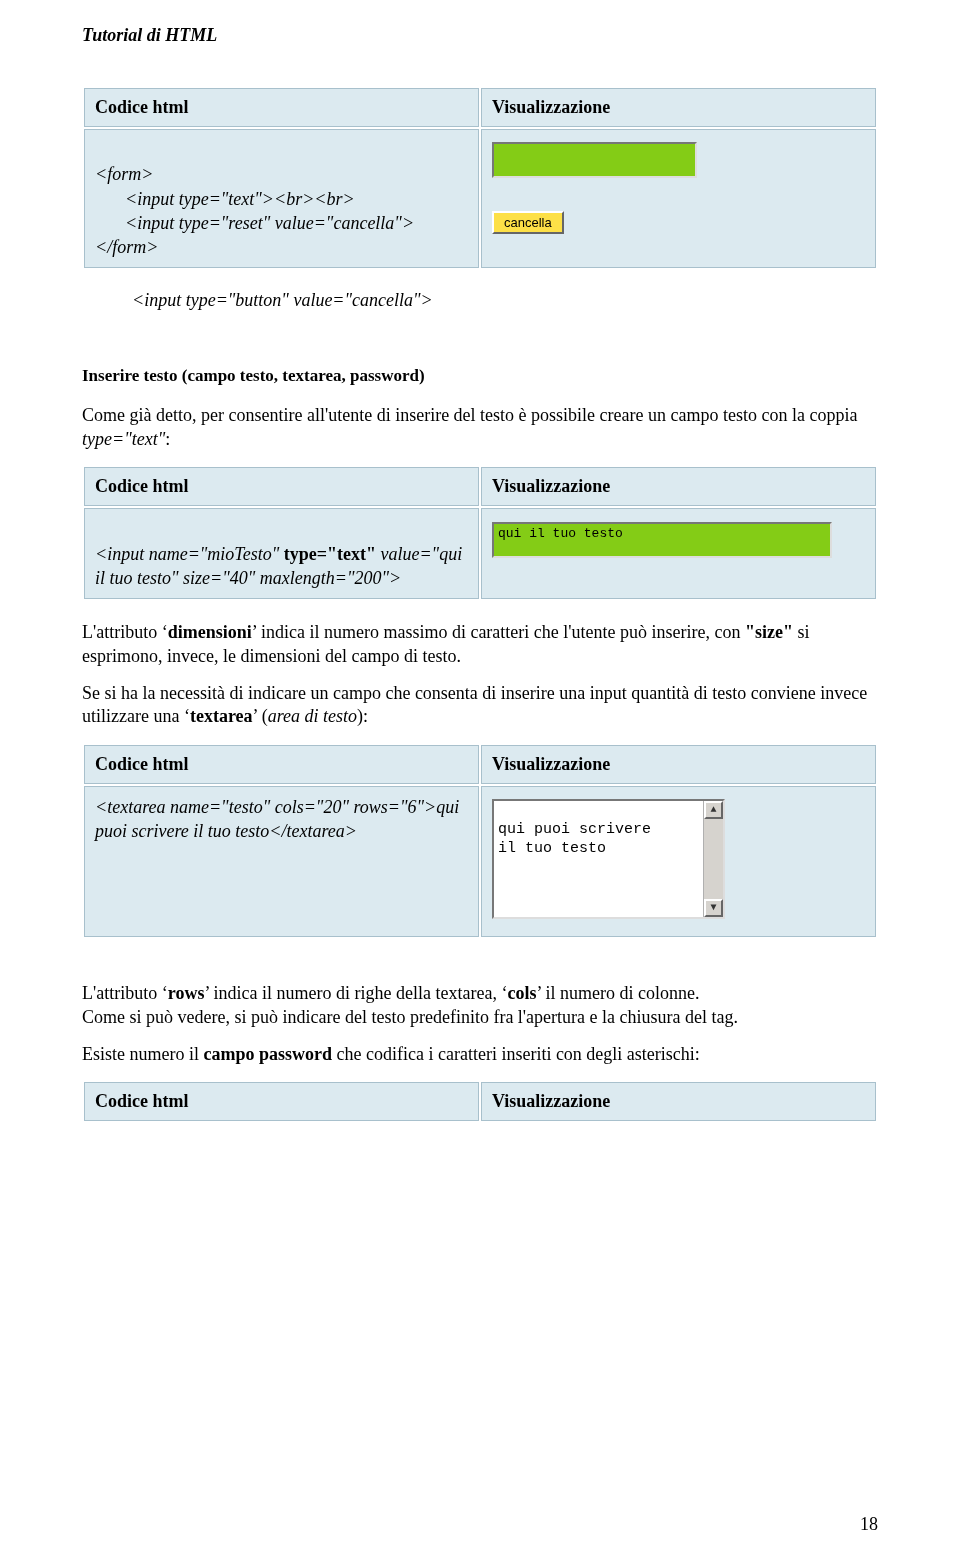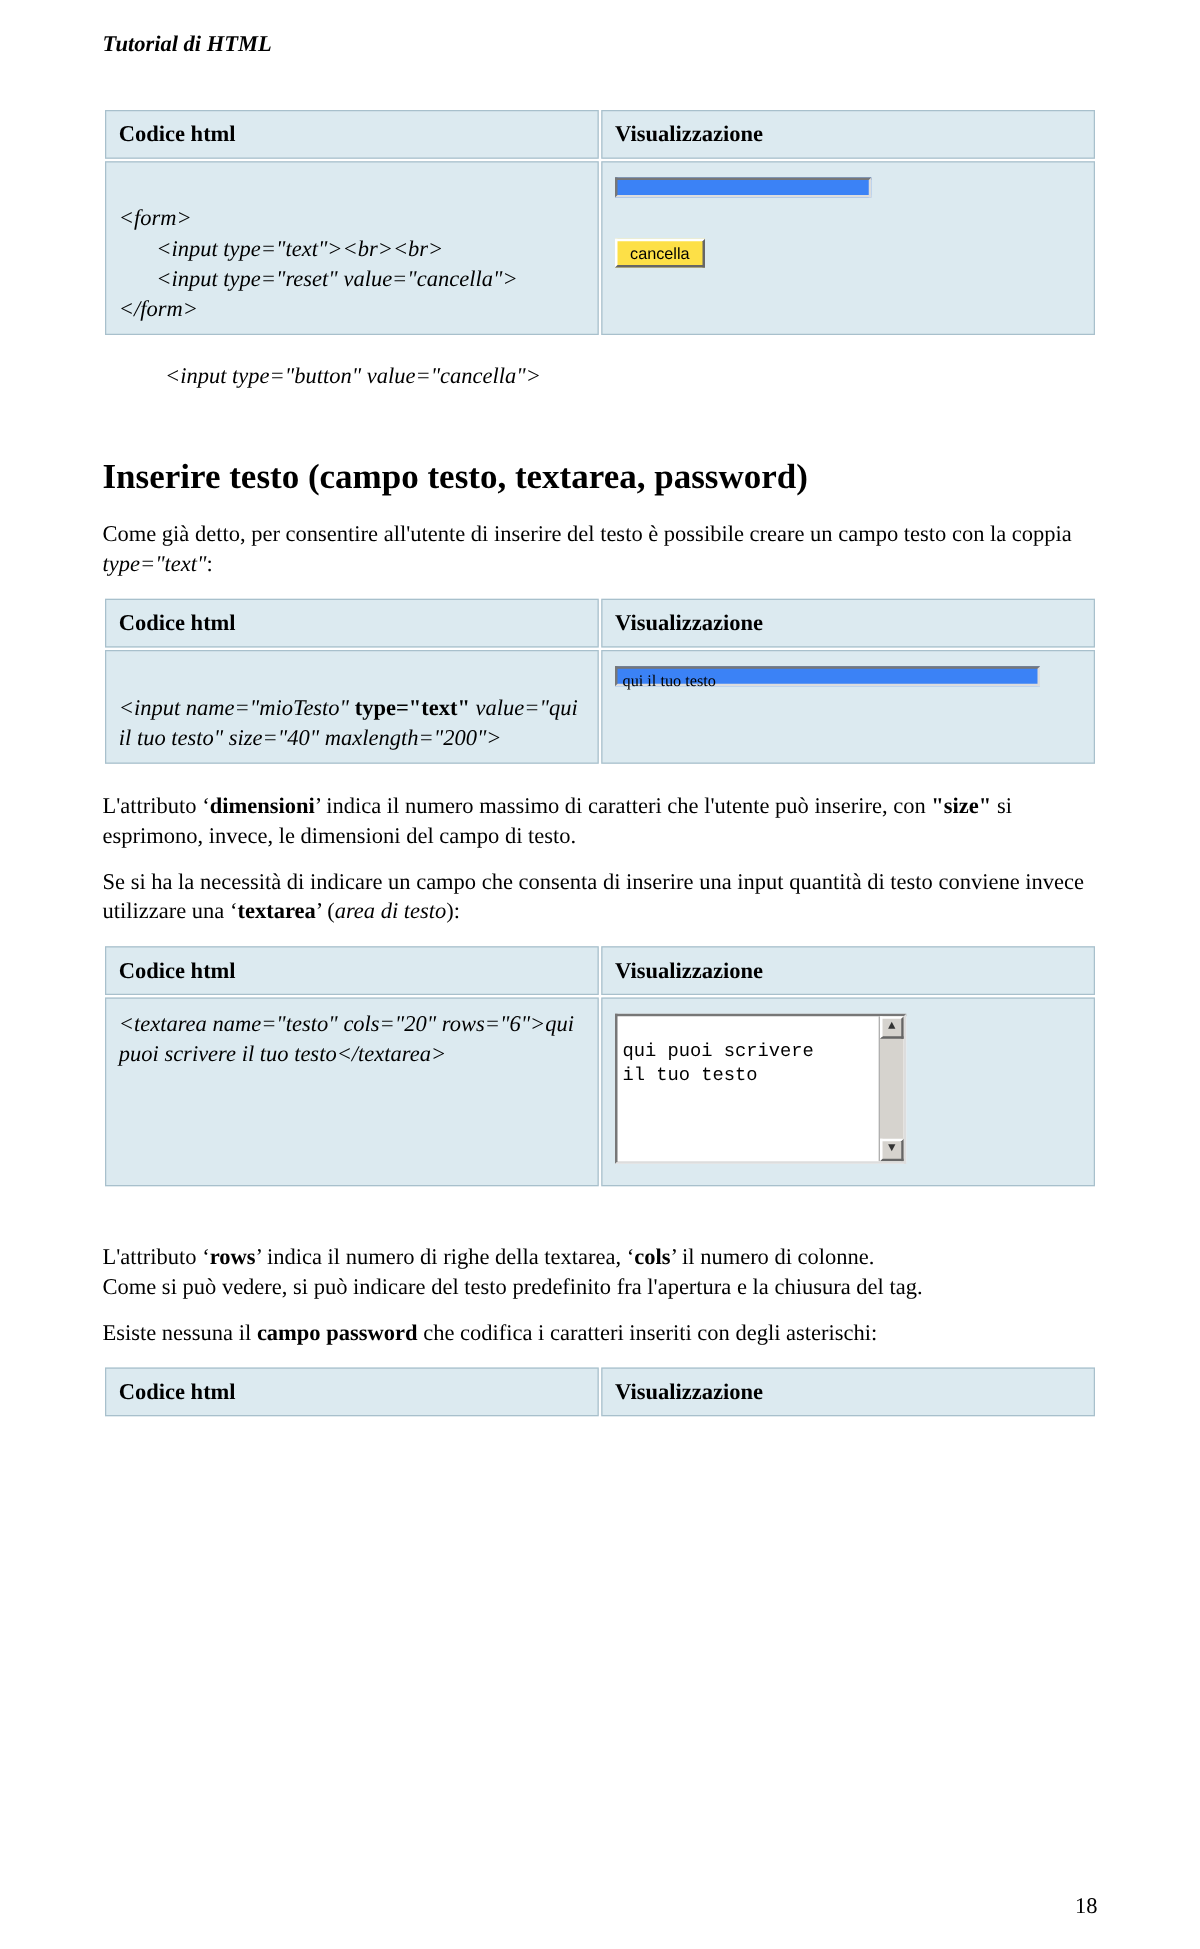--- a/index.html
+++ b/index.html
@@ -50,27 +50,27 @@
     line-height: 1.35;
     white-space: pre-line;
   }
   .indent { padding-left: 30px; display: block; }
   .vis-inner {
     padding: 4px 0;
   }
   .fake-input {
     display: inline-block;
     width: 205px;
-    height: 16px;
-    background: #3b82f6;
+    height: 36px;
+    background: #84cc16;
     border-top: 2px solid #777;
     border-left: 2px solid #777;
     border-right: 2px solid #ddd;
     border-bottom: 2px solid #ddd;
-    font-family: Liberation Serif, serif;
+    font-family: Liberation Mono, monospace;
     font-size: 13px;
     padding: 1px 4px;
     box-sizing: border-box;
     line-height: 18px;
     color: #000;
   }
   .fake-input.long { width: 340px; }
   .fake-button {
     display: inline-block;
     background: #fde047;
@@ -127,21 +127,21 @@
   }
   .scroll-up { top: 0; }
   .scroll-down { bottom: 0; }
   p, .para { margin: 14px 0; line-height: 1.3; }
   .code-inline {
     font-style: italic;
     display: block;
     margin: 14px 0 14px 50px;
   }
   h2.section-title {
-    font-size: 28px;
+    font-size: 17px;
     font-weight: bold;
     margin: 55px 0 18px 0;
   }
   .page-num {
     position: absolute;
     bottom: 24px;
     right: 82px;
     font-size: 18px;
   }
   .bold { font-weight: bold; font-style: normal; }
@@ -233,21 +233,21 @@
     </tr>
   </tbody>
     </table>
 
   <p class="para" style="white-space:pre-line">
     <span>L'attributo ‘</span><b>rows</b><span>’ indica il numero di righe della textarea, ‘</span><b>cols</b><span>’ il numero di colonne.
 Come si può vedere, si può indicare del testo predefinito fra l'apertura e la chiusura del tag.</span>
   </p>
 
   <p class="para">
-    <span>Esiste nessuna il </span><b>campo password</b><span> che codifica i caratteri inseriti con degli asterischi:</span>
+    <span>Esiste numero il </span><b>campo password</b><span> che codifica i caratteri inseriti con degli asterischi:</span>
   </p>
 
   <table class="example-table">
     <tbody>
         <tr>
       <th class="col-left">Codice html</th>
       <th class="col-right">Visualizzazione</th>
     </tr>
   </tbody>
     </table>

